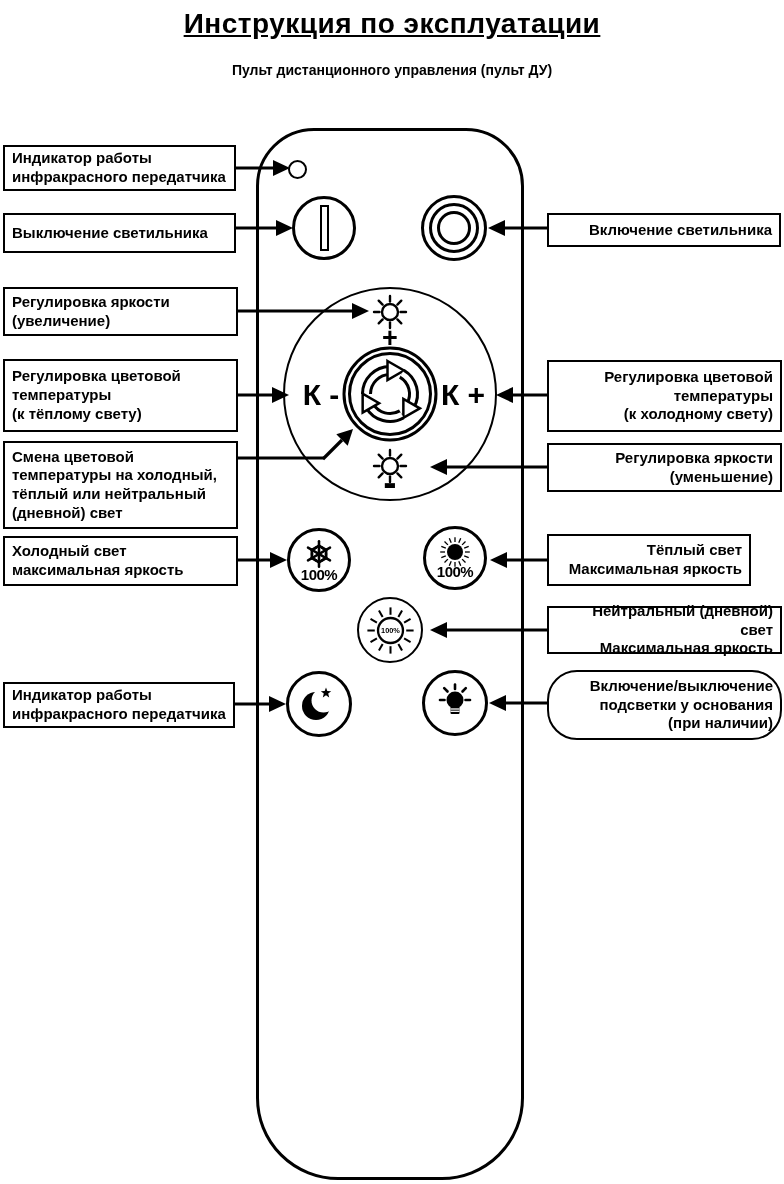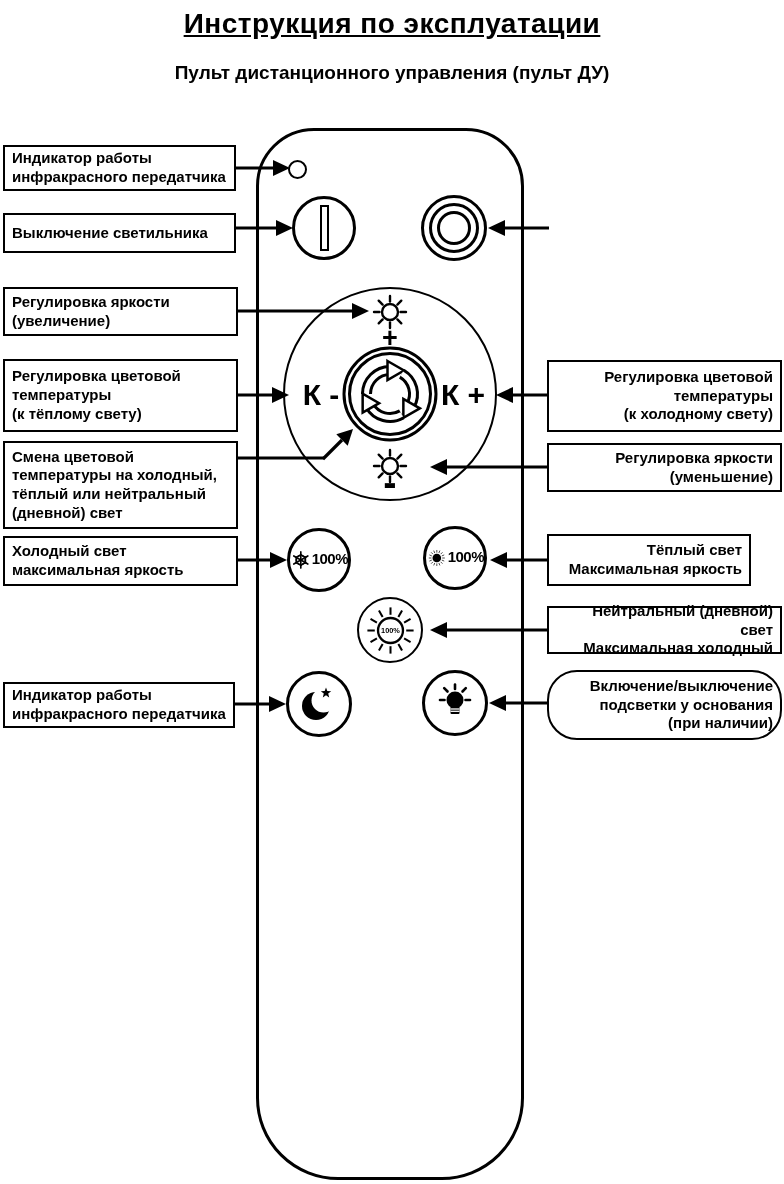--- a/index.html
+++ b/index.html
@@ -1,30 +1,30 @@
 <!DOCTYPE html>
 <html><head>
 <meta charset="utf-8">
 <style>
   html,body{margin:0;padding:0;background:#fff;}
   #canvas{position:relative;width:784px;height:1184px;background:#fff;overflow:hidden;
           font-family:"Liberation Sans", sans-serif;color:#000;}
   .title{position:absolute;left:0;top:8px;width:784px;text-align:center;
          font-size:28px;font-weight:bold;letter-spacing:.5px;text-decoration:underline;}
   .subtitle{position:absolute;left:0;top:62px;width:784px;text-align:center;
-            font-size:19px;font-weight:bold;}
+            font-size:14px;font-weight:bold;}
   .remote-body{position:absolute;left:256px;top:128px;width:268px;height:1052px;
                border:3px solid #000;border-radius:58px 58px 82px 82px;background:#fff;
                box-sizing:border-box;z-index:1;}
   .lb{position:absolute;border:2.5px solid #000;background:#fff;font-weight:bold;
       font-size:15px;line-height:1.25;white-space:pre-line;display:flex;align-items:center;
       padding:15px 7px;box-sizing:border-box;z-index:6;}
   .lb.r{text-align:right;justify-content:flex-end;}
   .circle-btn{position:absolute;border:3px solid #000;border-radius:50%;background:#fff;
-      display:flex;align-items:center;justify-content:center;flex-direction:row;
+      display:flex;align-items:center;justify-content:center;flex-direction:column;
       box-sizing:border-box;z-index:2;}
   .pct{font-size:15px;font-weight:bold;margin-top:-4px;letter-spacing:-.5px;}
   .ktext{position:absolute;font-size:30px;font-weight:bold;display:flex;align-items:center;
       justify-content:center;z-index:3;}
   .signtext{position:absolute;font-weight:bold;text-align:center;z-index:3;}
   svg{display:block;}
   .overlay{position:absolute;left:0;top:0;z-index:5;pointer-events:none;}
 </style>
 </head>
 <body>
@@ -212,29 +212,30 @@
 (к тёплому свету)</div>
   <div class="lb" style="left:3px;top:441px;width:235px;height:88px;">Смена цветовой
 температуры на холодный,
 тёплый или нейтральный
 (дневной) свет</div>
   <div class="lb" style="left:3px;top:536px;width:235px;height:50px;">Холодный свет
 максимальная яркость</div>
   <div class="lb" style="left:3px;top:682px;width:232px;height:46px;">Индикатор работы
 инфракрасного передатчика</div>
 
+  <div class="lb r" style="left:547px;top:213px;width:234px;height:30px;">Включение светильника</div>
   <div class="lb r" style="left:547px;top:360px;width:235px;height:72px;">Регулировка цветовой
 температуры
 (к холодному свету)</div>
   <div class="lb r" style="left:547px;top:443px;width:235px;height:49px;">Регулировка яркости
 (уменьшение)</div>
   <div class="lb r" style="left:547px;top:534px;width:204px;height:52px;">Тёплый свет
 Максимальная яркость</div>
   <div class="lb r" style="left:547px;top:606px;width:235px;height:48px;">Нейтральный (дневной) свет
-Максимальная холодный</div>
+Максимальная яркость</div>
   <div class="lb r" style="left:547px;top:670px;width:235px;height:70px;border-radius:30px;">Включение/выключение
 подсветки у основания
 (при наличии)</div>
 
   <svg class="overlay" width="784" height="1184" viewBox="0 0 784 1184">
     <g stroke="#000" stroke-width="3.2">
       <line x1="234" y1="168" x2="274" y2="168"></line>
       <line x1="234" y1="228" x2="277" y2="228"></line>
       <line x1="236" y1="311" x2="353" y2="311"></line>
       <line x1="236" y1="395" x2="273" y2="395"></line>

